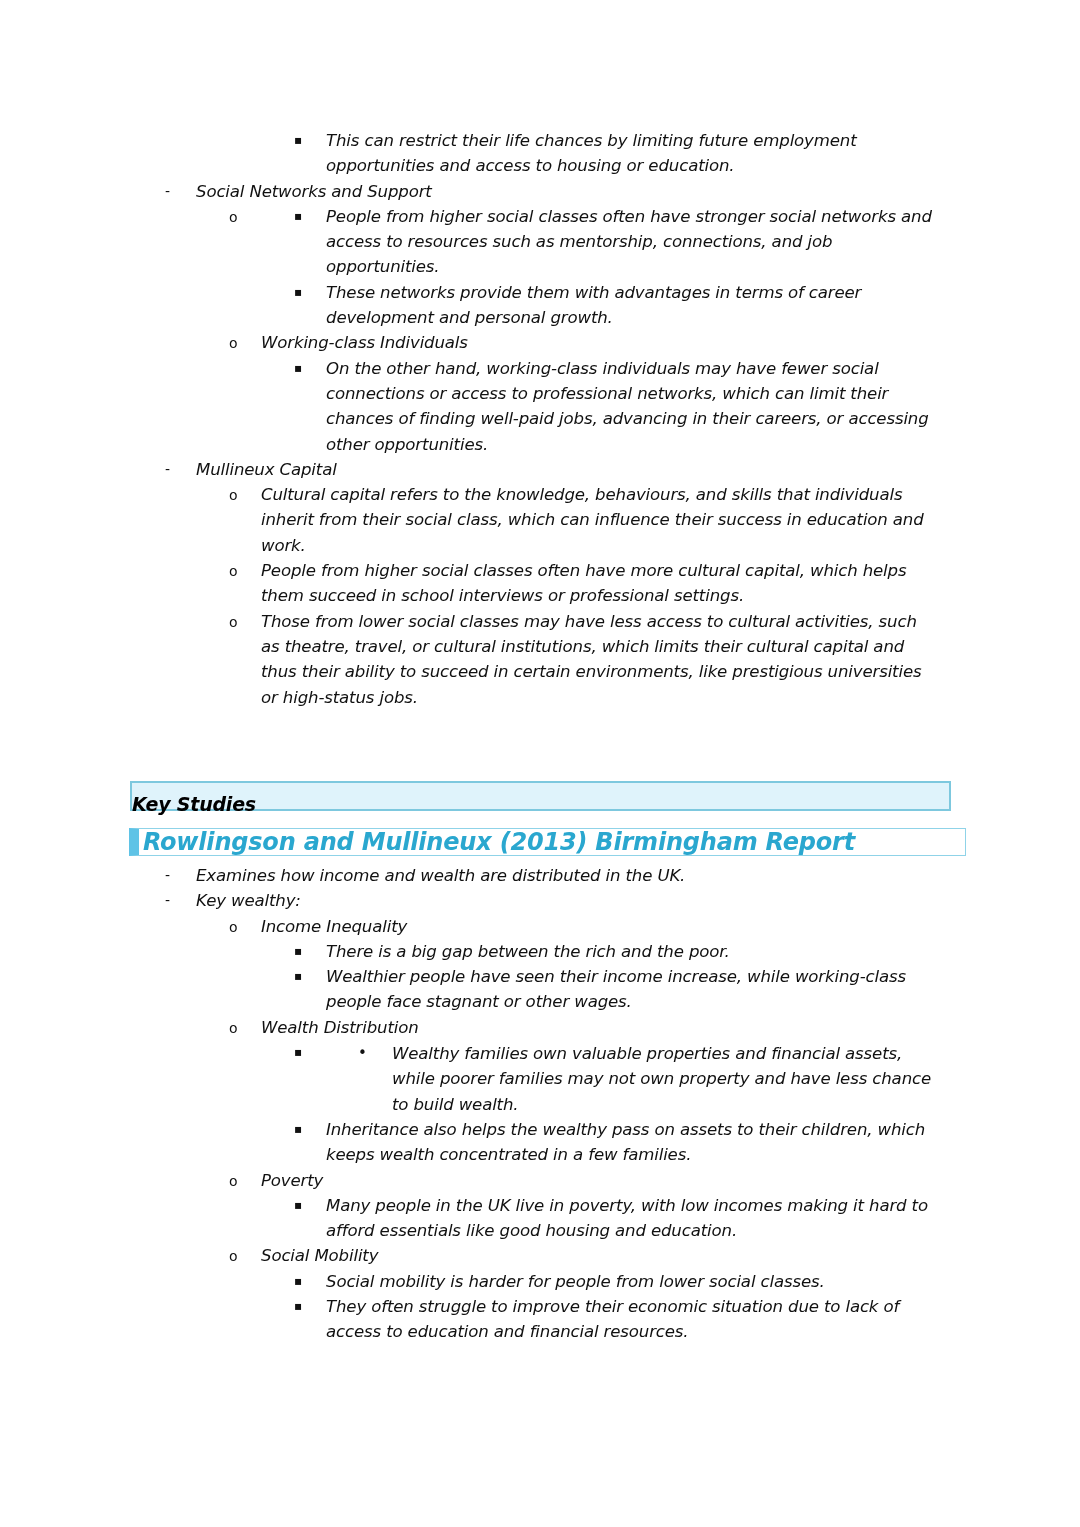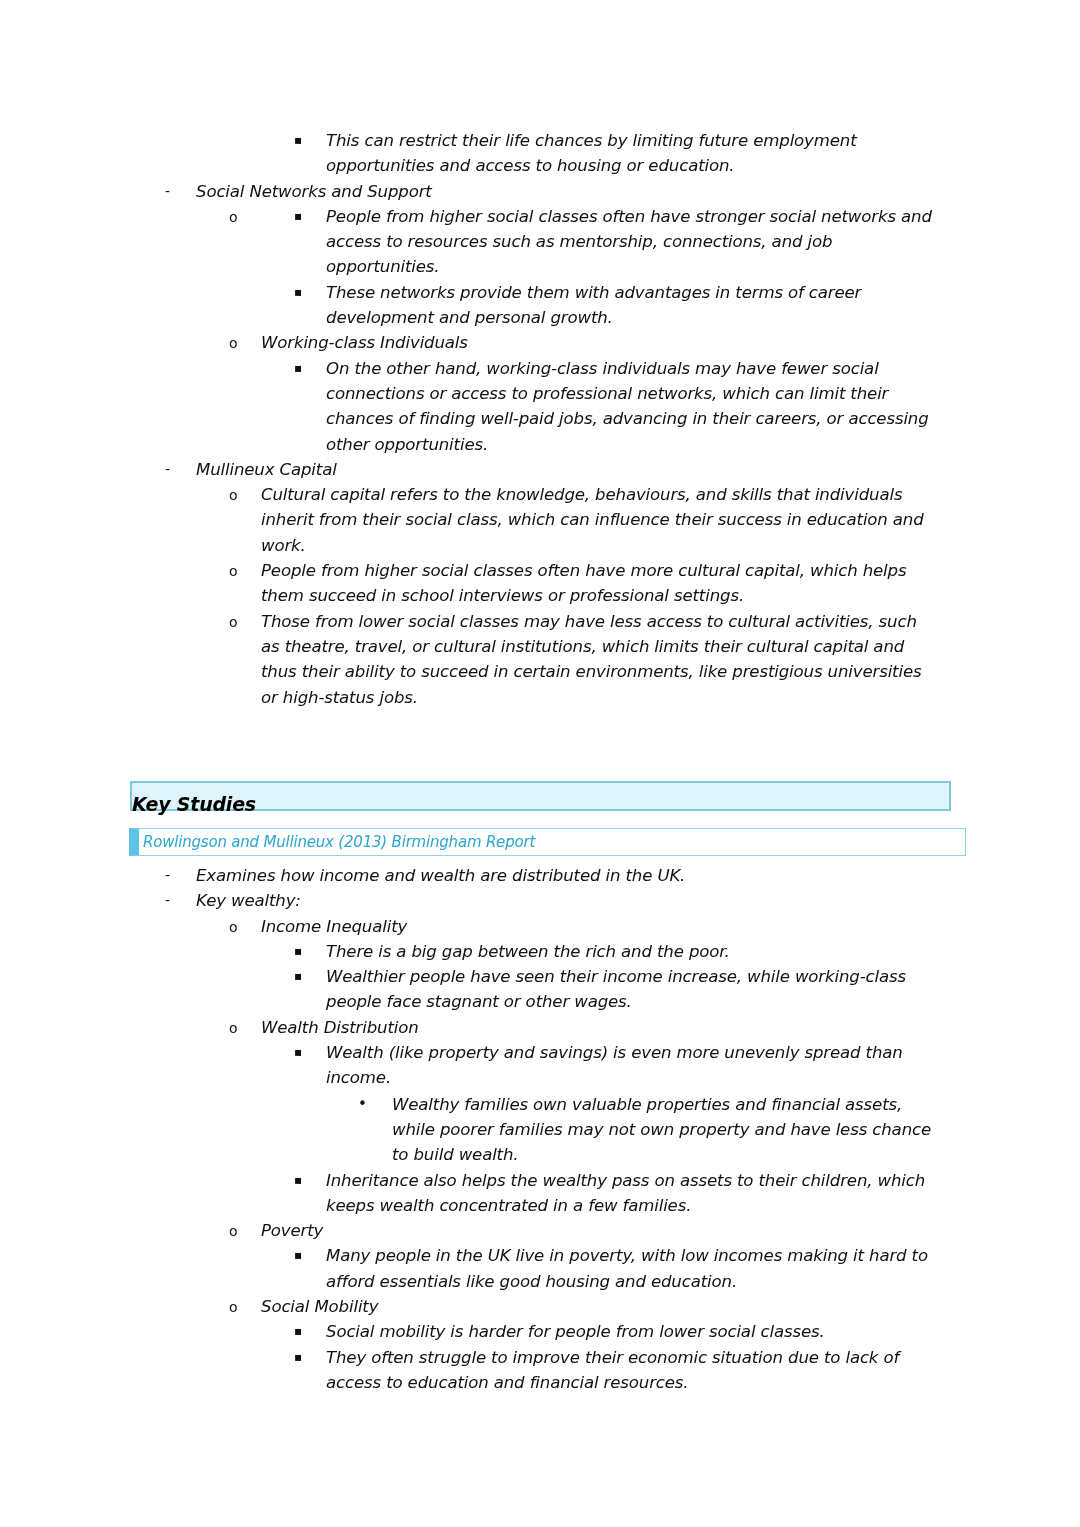--- a/index.html
+++ b/index.html
@@ -86,22 +86,22 @@
       height: 26px;
       background: #ffffff;
       border: 1px solid #8fd3e8;
       border-left: 10px solid #5fc3e6;
       box-sizing: content-box;
     }
     .h2-box .h2-text {
       position: absolute;
       left: 4px;
       top: 0px;
-      font-size: 15px;
-      font-weight: normal;
+      font-size: 24px;
+      font-weight: bold;
       font-style: italic;
       color: #2aa7cf;
       line-height: 26px;
       letter-spacing: -0.2px;
     }
   </style>
 </head>
 <body>
 
 <div class="page">
@@ -198,21 +198,20 @@
       <span class="txt">Wealthier people have seen their income increase, while working-class people face stagnant or other wages.</span>
     </div>
 
     <div class="item l2">
       <span class="marker">o</span>
       <span class="txt">Wealth Distribution</span>
     </div>
 
     <div class="item l3">
       <span class="marker">▪</span>
-      <span class="txt">Wealth (like property and savings) is even more unevenly spread than income.</span>
     </div>
 
     <div class="item l4" style="margin-top:1px;">
       <span class="marker">•</span>
       <span class="txt">Wealthy families own valuable properties and financial assets, while poorer families may not own property and have less chance to build wealth.</span>
     </div>
 
     <div class="item l3">
       <span class="marker">▪</span>
       <span class="txt">Inheritance also helps the wealthy pass on assets to their children, which keeps wealth concentrated in a few families.</span>

